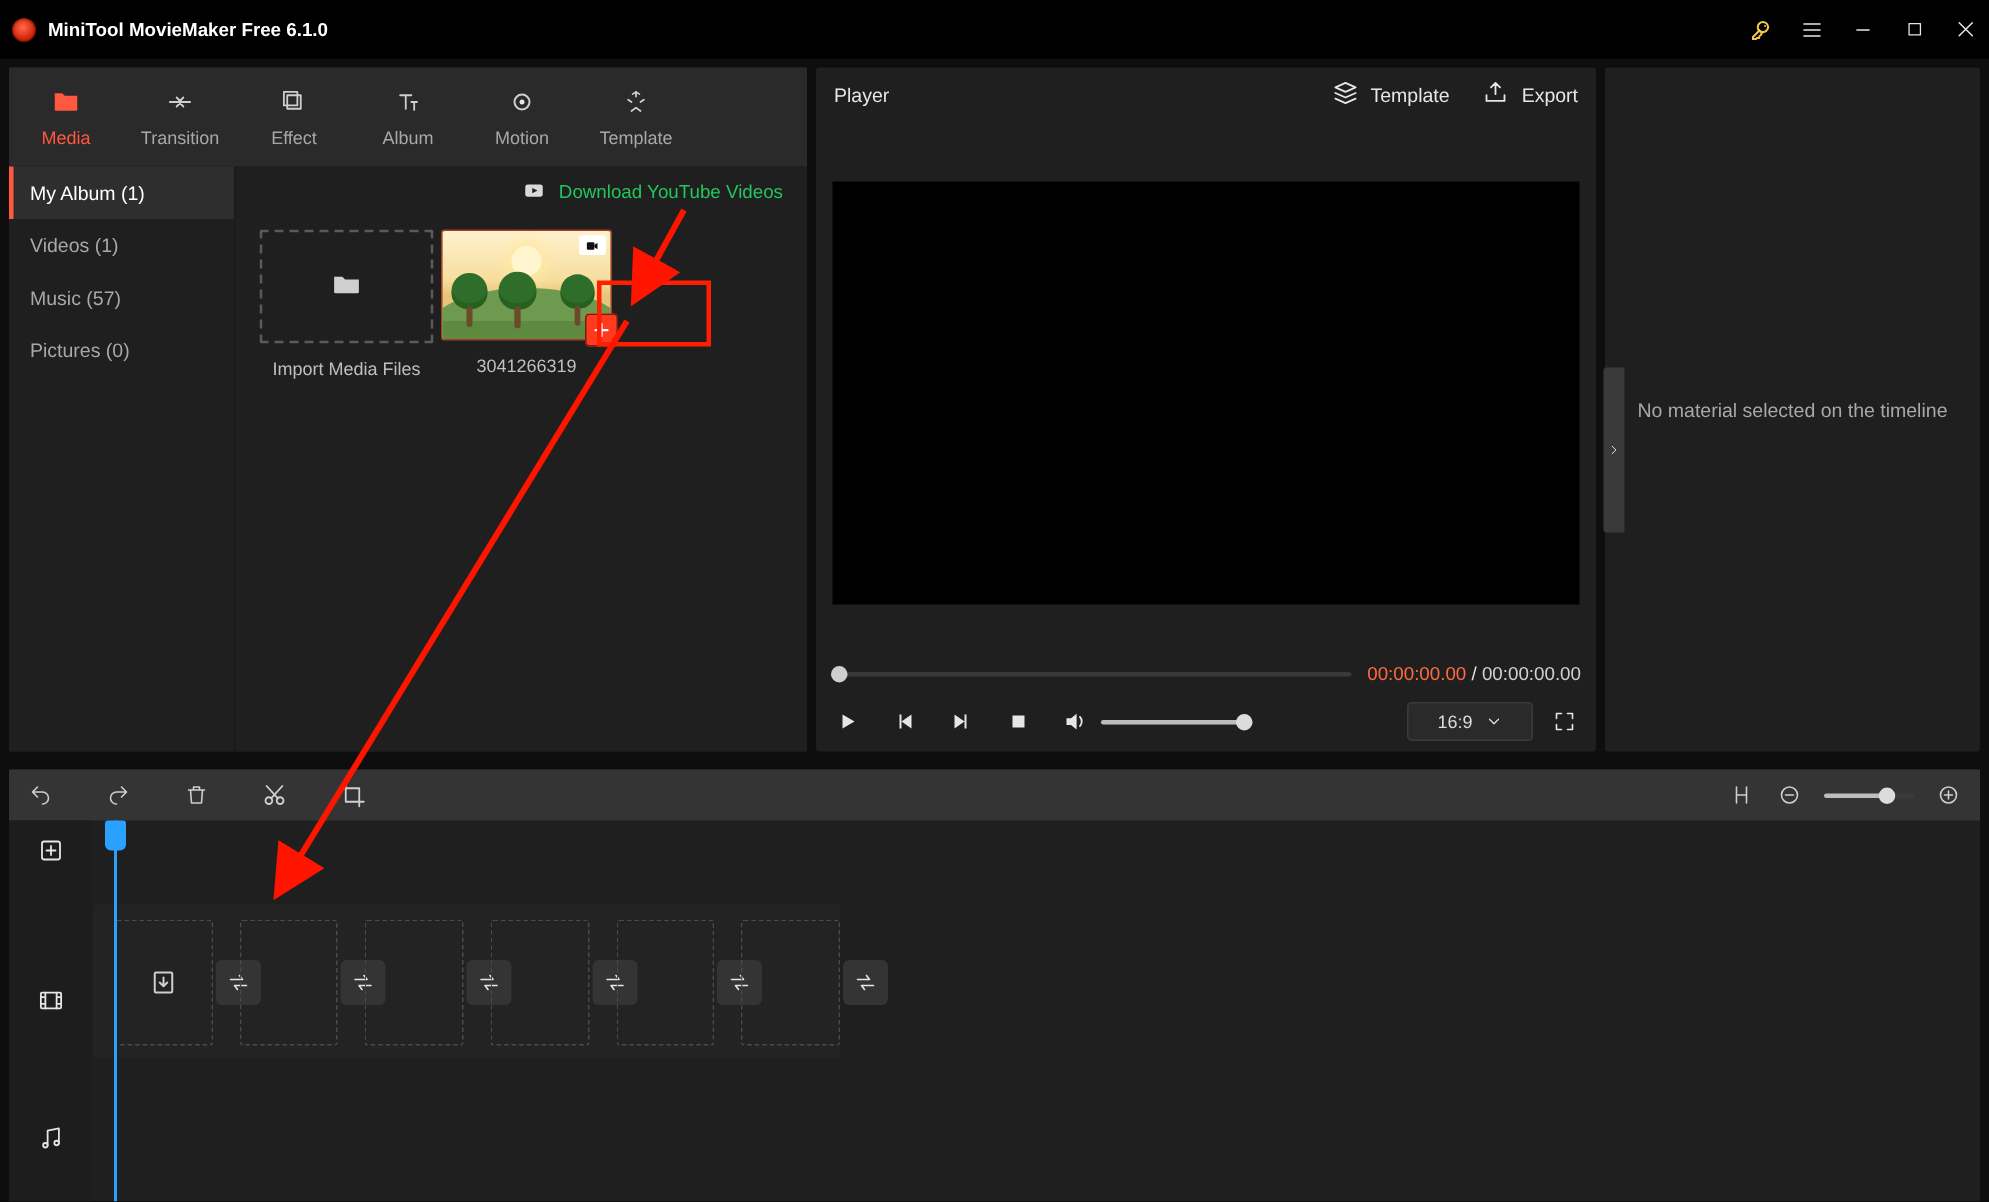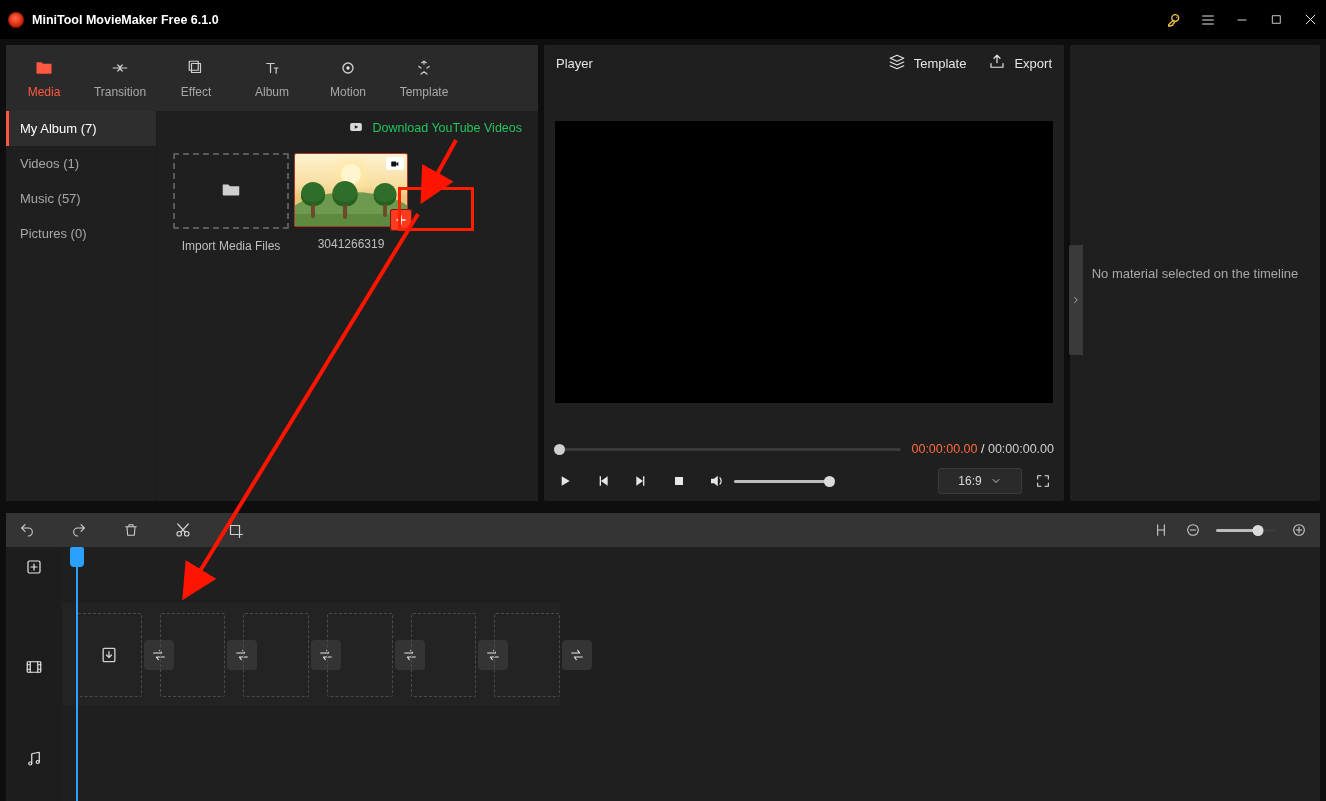--- a/index.html
+++ b/index.html
@@ -215,21 +215,21 @@
           <span class="icon">
               <svg width="20" height="18" viewBox="0 0 24 24">
                 <path class="sdim" d="M12 3v4M12 3l3 2M12 3L9 5M5 10l3 2M19 10l-3 2M8 20l4-3 4 3"></path>
               </svg>
             </span>
           <span class="label">Template</span>
         </div>
       </div>
       <div class="left-body">
         <div class="album-nav">
-          <div class="album-item active">My Album (7)</div>
+          <div class="album-item active">My Album (1)</div>
           <div class="album-item">Videos (1)</div>
           <div class="album-item">Music (57)</div>
           <div class="album-item">Pictures (0)</div>
         </div>
         <div class="album-content">
           <div class="dl-bar">
             <span><svg width="18" height="14" viewBox="0 0 24 24">
                   <rect x="2" y="5" width="20" height="14" rx="3" fill="#d9d9d9"></rect>
                   <path d="M10 9l6 3-6 3z" fill="#1f1f1f"></path>
                 </svg></span>

